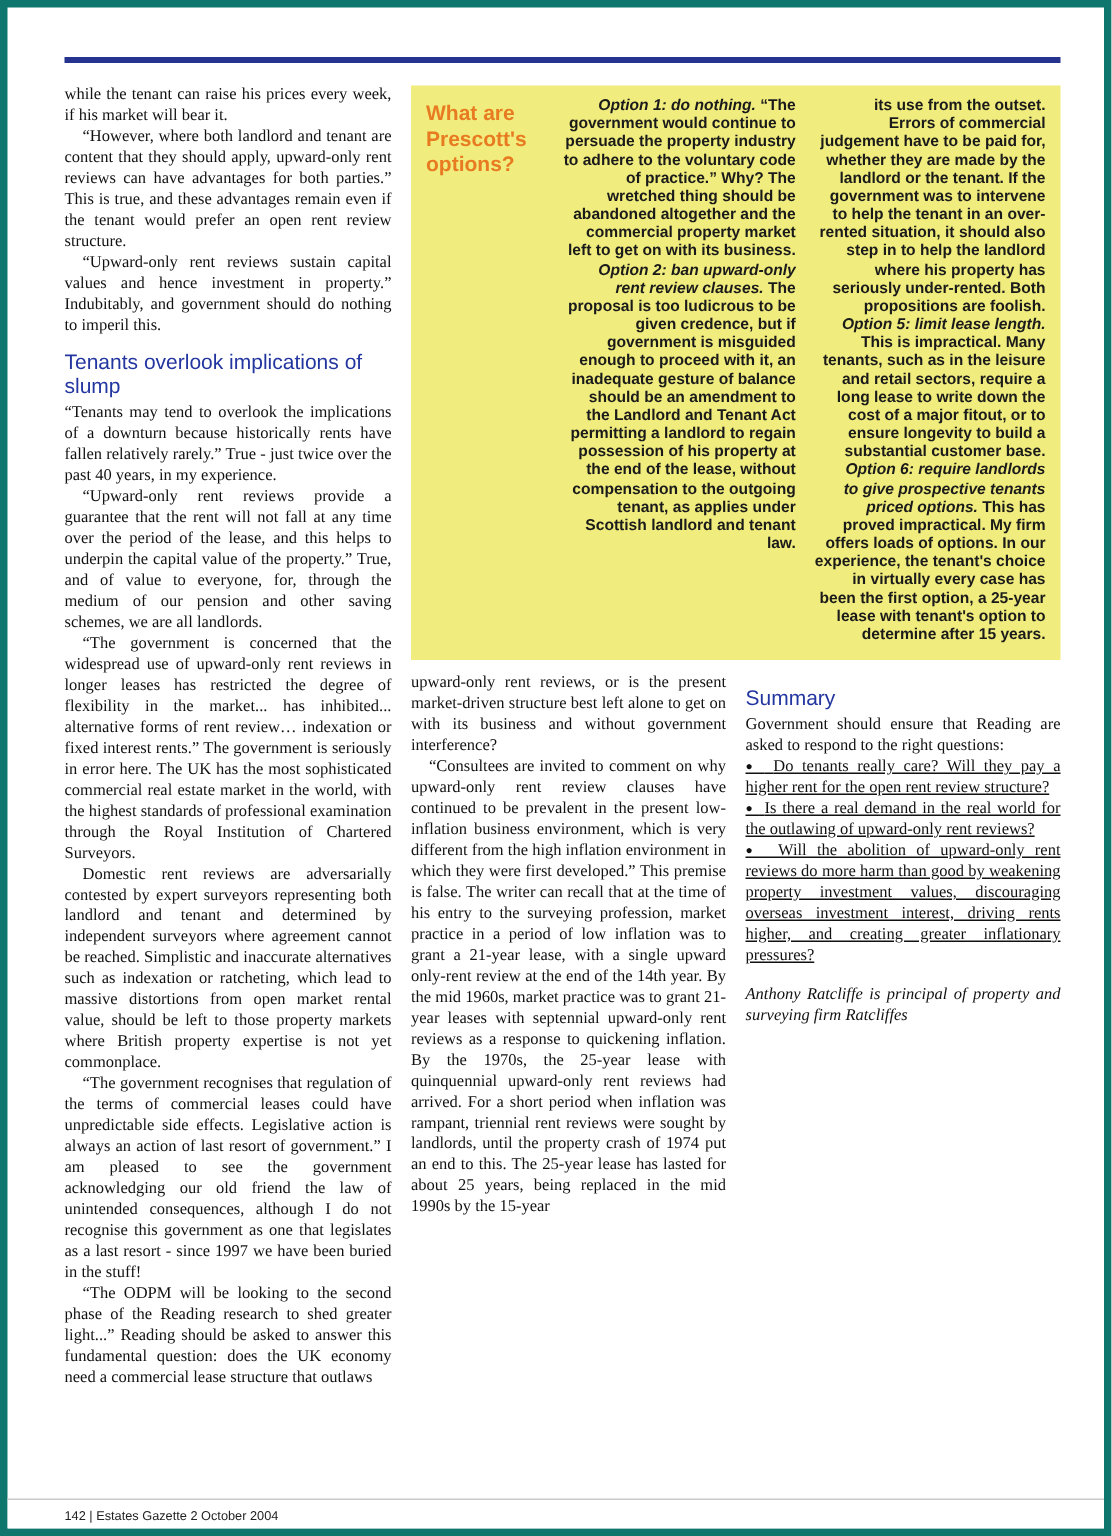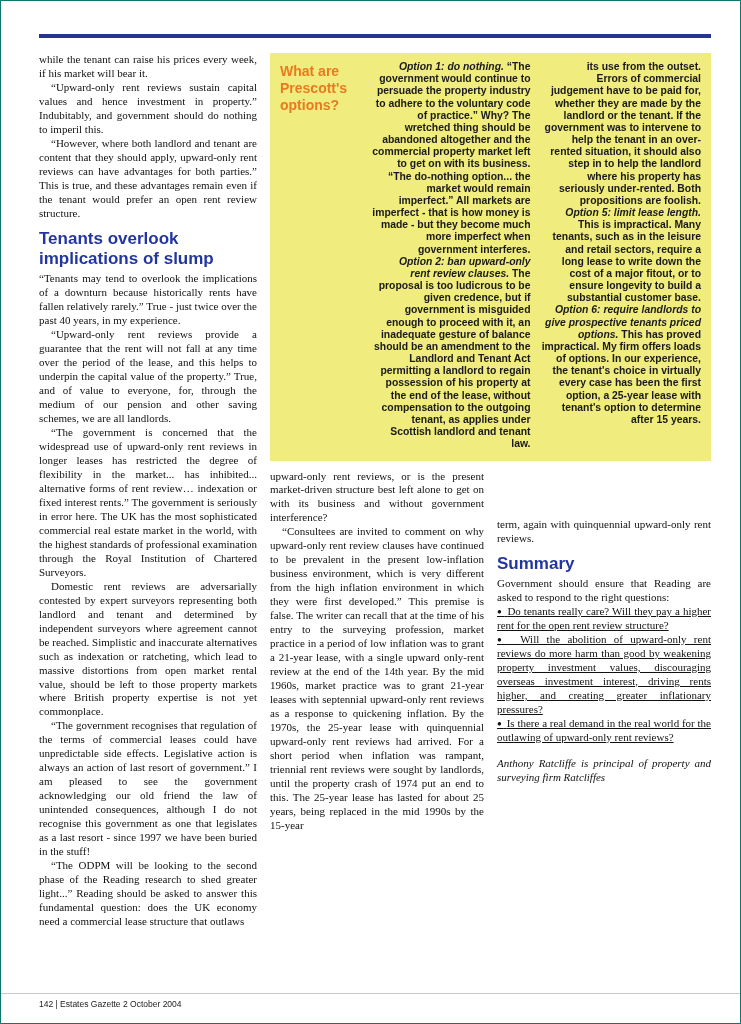--- a/index.html
+++ b/index.html
@@ -3,21 +3,21 @@
 <meta charset="utf-8">
 <title>Estates Gazette article</title>
 <style>
   * { box-sizing: border-box; margin: 0; padding: 0; }
   html,body { background:#d9d9d9; }
   .page {
     position: relative;
     width: 741px; height: 1024px;
     margin: 0 auto;
     background: #ffffff;
-    border: 1px solid #0f766e;
+    border: 5px solid #0f766e;
     overflow: hidden;
     font-family: "Liberation Serif", serif;
     color: #111;
     padding: 0 29px 0 38px;
   }
   .top-rule {
     height: 4px;
     background: #26348f;
     margin-top: 33px;
     margin-bottom: 15px;
@@ -51,45 +51,45 @@
     flex: 1; min-width: 0;
     font-family: "Liberation Sans", sans-serif;
     font-weight: bold;
     font-size: 10.4px;
     line-height: 1.17;
     color: #1a1a1a;
     text-align: right;
   }
   .box-col .lead { font-style: italic; }
 
-  .lower-cols { display: flex; gap: 13px; margin-top: 9px; align-items: center; }
+  .lower-cols { display: flex; gap: 13px; margin-top: 9px; }
   .lower-cols .col { flex: 1; min-width: 0; }
 
   
   .block { }
   .t-p { text-indent: 12px; }
   .t-first { text-indent: 0; }
   .t-h {
     font-family: "Liberation Sans", sans-serif;
-    font-weight: bold;
-    font-size: 17px;
+    font-weight: normal;
+    font-size: 14px;
     color: #2336a0;
     text-align: left;
     text-indent: 0;
     margin: 8px 0 3px 0;
     line-height: 1.2;
   }
   .t-bullet { text-indent: 0; text-decoration: underline; }
   .t-bullet::before { content: "\25CF\00a0"; font-size: 8px; position: relative; top: -1px; }
   .t-credit { font-style: italic; text-indent: 0; margin-top: 12px; }
 
   .footer {
     position: absolute;
     left: 0; right: 0; bottom: 0;
-    height: 30px;
+    height: 20px;
     border-top: 1px solid #c9c9c9;
     padding: 5px 0 0 38px;
     font-family: "Liberation Sans", sans-serif;
     font-size: 8.5px;
     color: #222;
     background: #fff;
   }
 </style>
 </head>
 <body>
@@ -97,24 +97,24 @@
 <div class="page">
   <div class="top-rule"></div>
 
   <div class="content">
 
     <div class="left-col col-text">
         <div class="block t-first">
     <span class="txt">while the tenant can raise his prices every week, if his market will bear it.</span>
   </div>
         <div class="block t-p">
+    <span class="txt">“However, where both landlord and tenant are content that they should apply, upward-only rent reviews can have advantages for both parties.” This is true, and these advantages remain even if the tenant would prefer an open rent review structure.</span>
+  </div>
+        <div class="block t-p">
     <span class="txt">“Upward-only rent reviews sustain capital values and hence investment in property.” Indubitably, and government should do nothing to imperil this.</span>
-  </div>
-        <div class="block t-p">
-    <span class="txt">“However, where both landlord and tenant are content that they should apply, upward-only rent reviews can have advantages for both parties.” This is true, and these advantages remain even if the tenant would prefer an open rent review structure.</span>
   </div>
         <div class="block t-h">
     <span class="txt">Tenants overlook implications of slump</span>
   </div>
         <div class="block t-first">
     <span class="txt">“Tenants may tend to overlook the implications of a downturn because historically rents have fallen relatively rarely.” True - just twice over the past 40 years, in my experience.</span>
   </div>
         <div class="block t-p">
     <span class="txt">“Upward-only rent reviews provide a guarantee that the rent will not fall at any time over the period of the lease, and this helps to underpin the capital value of the property.” True, and of value to everyone, for, through the medium of our pension and other saving schemes, we are all landlords.</span>
   </div>
@@ -132,23 +132,20 @@
   </div>
       </div>
 
     <div class="main-area">
 
       <div class="yellow-box">
         <div class="box-label">What are Prescott's options?</div>
         <div class="box-col">
             <div class="block t-p">
     <span class="lead">Option 1: do nothing. </span><span class="txt">“The government would continue to persuade the property industry to adhere to the voluntary code of practice.” Why? The wretched thing should be abandoned altogether and the commercial property market left to get on with its business.</span>
-  </div>
-            <div class="block t-p">
-    <span class="txt">“The do-nothing option... the market would remain imperfect.” All markets are imperfect - that is how money is made - but they become much more imperfect when government interferes.</span>
   </div>
             <div class="block t-p">
     <span class="lead">Option 2: ban upward-only rent review clauses. </span><span class="txt">The proposal is too ludicrous to be given credence, but if government is misguided enough to proceed with it, an inadequate gesture of balance should be an amendment to the Landlord and Tenant Act permitting a landlord to regain possession of his property at the end of the lease, without compensation to the outgoing tenant, as applies under Scottish landlord and tenant law.</span>
   </div>
           </div>
         <div class="box-col">
             <div class="block t-first">
     <span class="txt">its use from the outset.</span>
   </div>
             <div class="block t-p">
@@ -166,37 +163,34 @@
       <div class="lower-cols col-text">
         <div class="col">
             <div class="block t-first">
     <span class="txt">upward-only rent reviews, or is the present market-driven structure best left alone to get on with its business and without government interference?</span>
   </div>
             <div class="block t-p">
     <span class="txt">“Consultees are invited to comment on why upward-only rent review clauses have continued to be prevalent in the present low-inflation business environment, which is very different from the high inflation environment in which they were first developed.” This premise is false. The writer can recall that at the time of his entry to the surveying profession, market practice in a period of low inflation was to grant a 21-year lease, with a single upward only-rent review at the end of the 14th year. By the mid 1960s, market practice was to grant 21-year leases with septennial upward-only rent reviews as a response to quickening inflation. By the 1970s, the 25-year lease with quinquennial upward-only rent reviews had arrived. For a short period when inflation was rampant, triennial rent reviews were sought by landlords, until the property crash of 1974 put an end to this. The 25-year lease has lasted for about 25 years, being replaced in the mid 1990s by the 15-year</span>
   </div>
           </div>
         <div class="col">
-            <div class="block t-first">
-    <span class="txt">term, again with quinquennial upward-only rent reviews.</span>
-  </div>
             <div class="block t-h">
     <span class="txt">Summary</span>
   </div>
             <div class="block t-first">
     <span class="txt">Government should ensure that Reading are asked to respond to the right questions:</span>
   </div>
             <div class="block t-bullet">
     <span class="txt">Do tenants really care? Will they pay a higher rent for the open rent review structure?</span>
   </div>
             <div class="block t-bullet">
+    <span class="txt">Is there a real demand in the real world for the outlawing of upward-only rent reviews?</span>
+  </div>
+            <div class="block t-bullet">
     <span class="txt">Will the abolition of upward-only rent reviews do more harm than good by weakening property investment values, discouraging overseas investment interest, driving rents higher, and creating greater inflationary pressures?</span>
-  </div>
-            <div class="block t-bullet">
-    <span class="txt">Is there a real demand in the real world for the outlawing of upward-only rent reviews?</span>
   </div>
             <div class="block t-credit">
     <span class="txt">Anthony Ratcliffe is principal of property and surveying firm Ratcliffes</span>
   </div>
           </div>
       </div>
 
     </div>
   </div>
 

